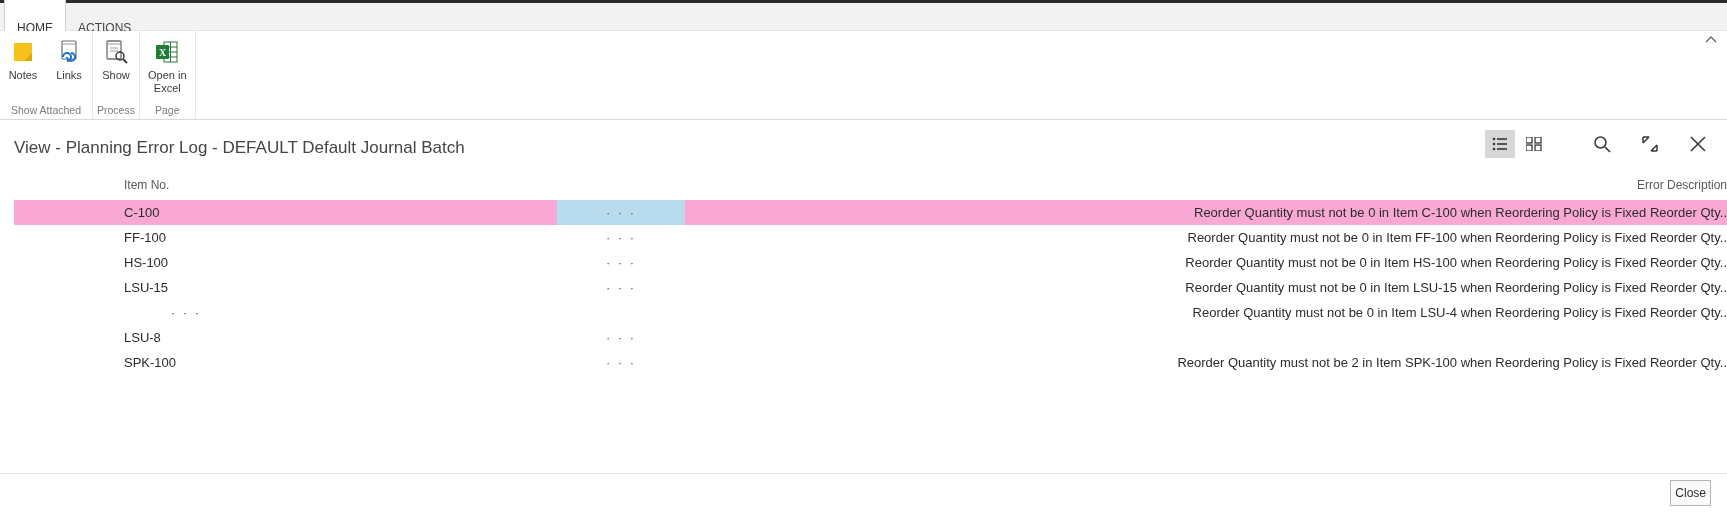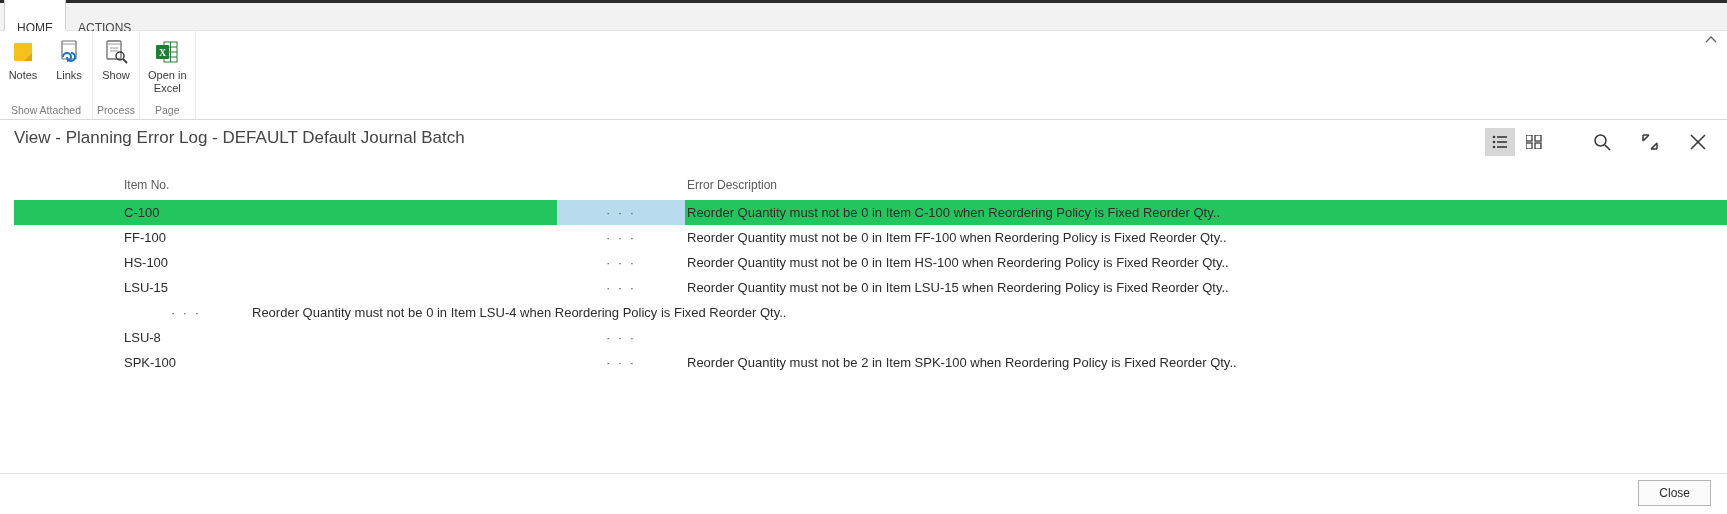--- a/index.html
+++ b/index.html
@@ -89,21 +89,21 @@
     right: 6px;
     top: 2px;
     width: 20px; height: 14px;
     display: flex;
     align-items: center; justify-content: center;
     color: #666;
     cursor: pointer;
   }
   .title-bar {
     display: flex;
-    align-items: flex-start;
+    align-items: flex-end;
     justify-content: space-between;
     padding: 8px 14px 6px 14px;
     min-height: 44px;
   }
   .title-bar .title {
     font-size: 17px;
     color: #454545;
     font-weight: 400;
   }
   .title-actions { display: flex; align-items: center; gap: 18px; }
@@ -121,48 +121,48 @@
   }
   .grid-header {
     display: flex;
     padding: 4px 0 8px 0;
     color: #5a5a5a;
     font-size: 12px;
   }
   .col-pad { width: 108px; flex: 0 0 108px; }
   .col-item { width: 435px; flex: 0 0 435px; padding-left:2px;}
   .col-action { width: 128px; flex: 0 0 128px; text-align:center;}
-  .col-desc { flex: 1 1 auto; padding-left: 2px; }
+  .col-desc { flex: 1 1 auto; padding-left: 2px; text-align: right; }
   .grid-row {
     display: flex;
     align-items: center;
     height: 25px;
     font-size: 13px;
     color: #2c2c2c;
   }
-  .grid-row.selected { background: #22c55e; }
+  .grid-row.selected { background: #f9a8d4; }
   .grid-row .cell-action {
     width: 128px; flex: 0 0 128px;
     text-align: center;
     color: #555;
     letter-spacing: 2px;
     cursor: pointer;
     height: 100%;
     display:flex;align-items:center;justify-content:center;
   }
   .grid-row.selected .cell-action { background: #b8dced; }
   .footer {
     position: fixed;
     bottom: 8px;
     right: 16px;
   }
   .btn {
     border: 1px solid #b5b5b5;
     background: #fafafa;
-    padding: 5px 20px;
+    padding: 5px 4px;
     font-size: 12px;
     cursor: pointer;
     color: #2c2c2c;
   }
   .hr-bottom {
     position: fixed;
     bottom: 40px;
     left: 0; right: 0;
     border-top: 1px solid #e0e0e0;
     height: 0;

